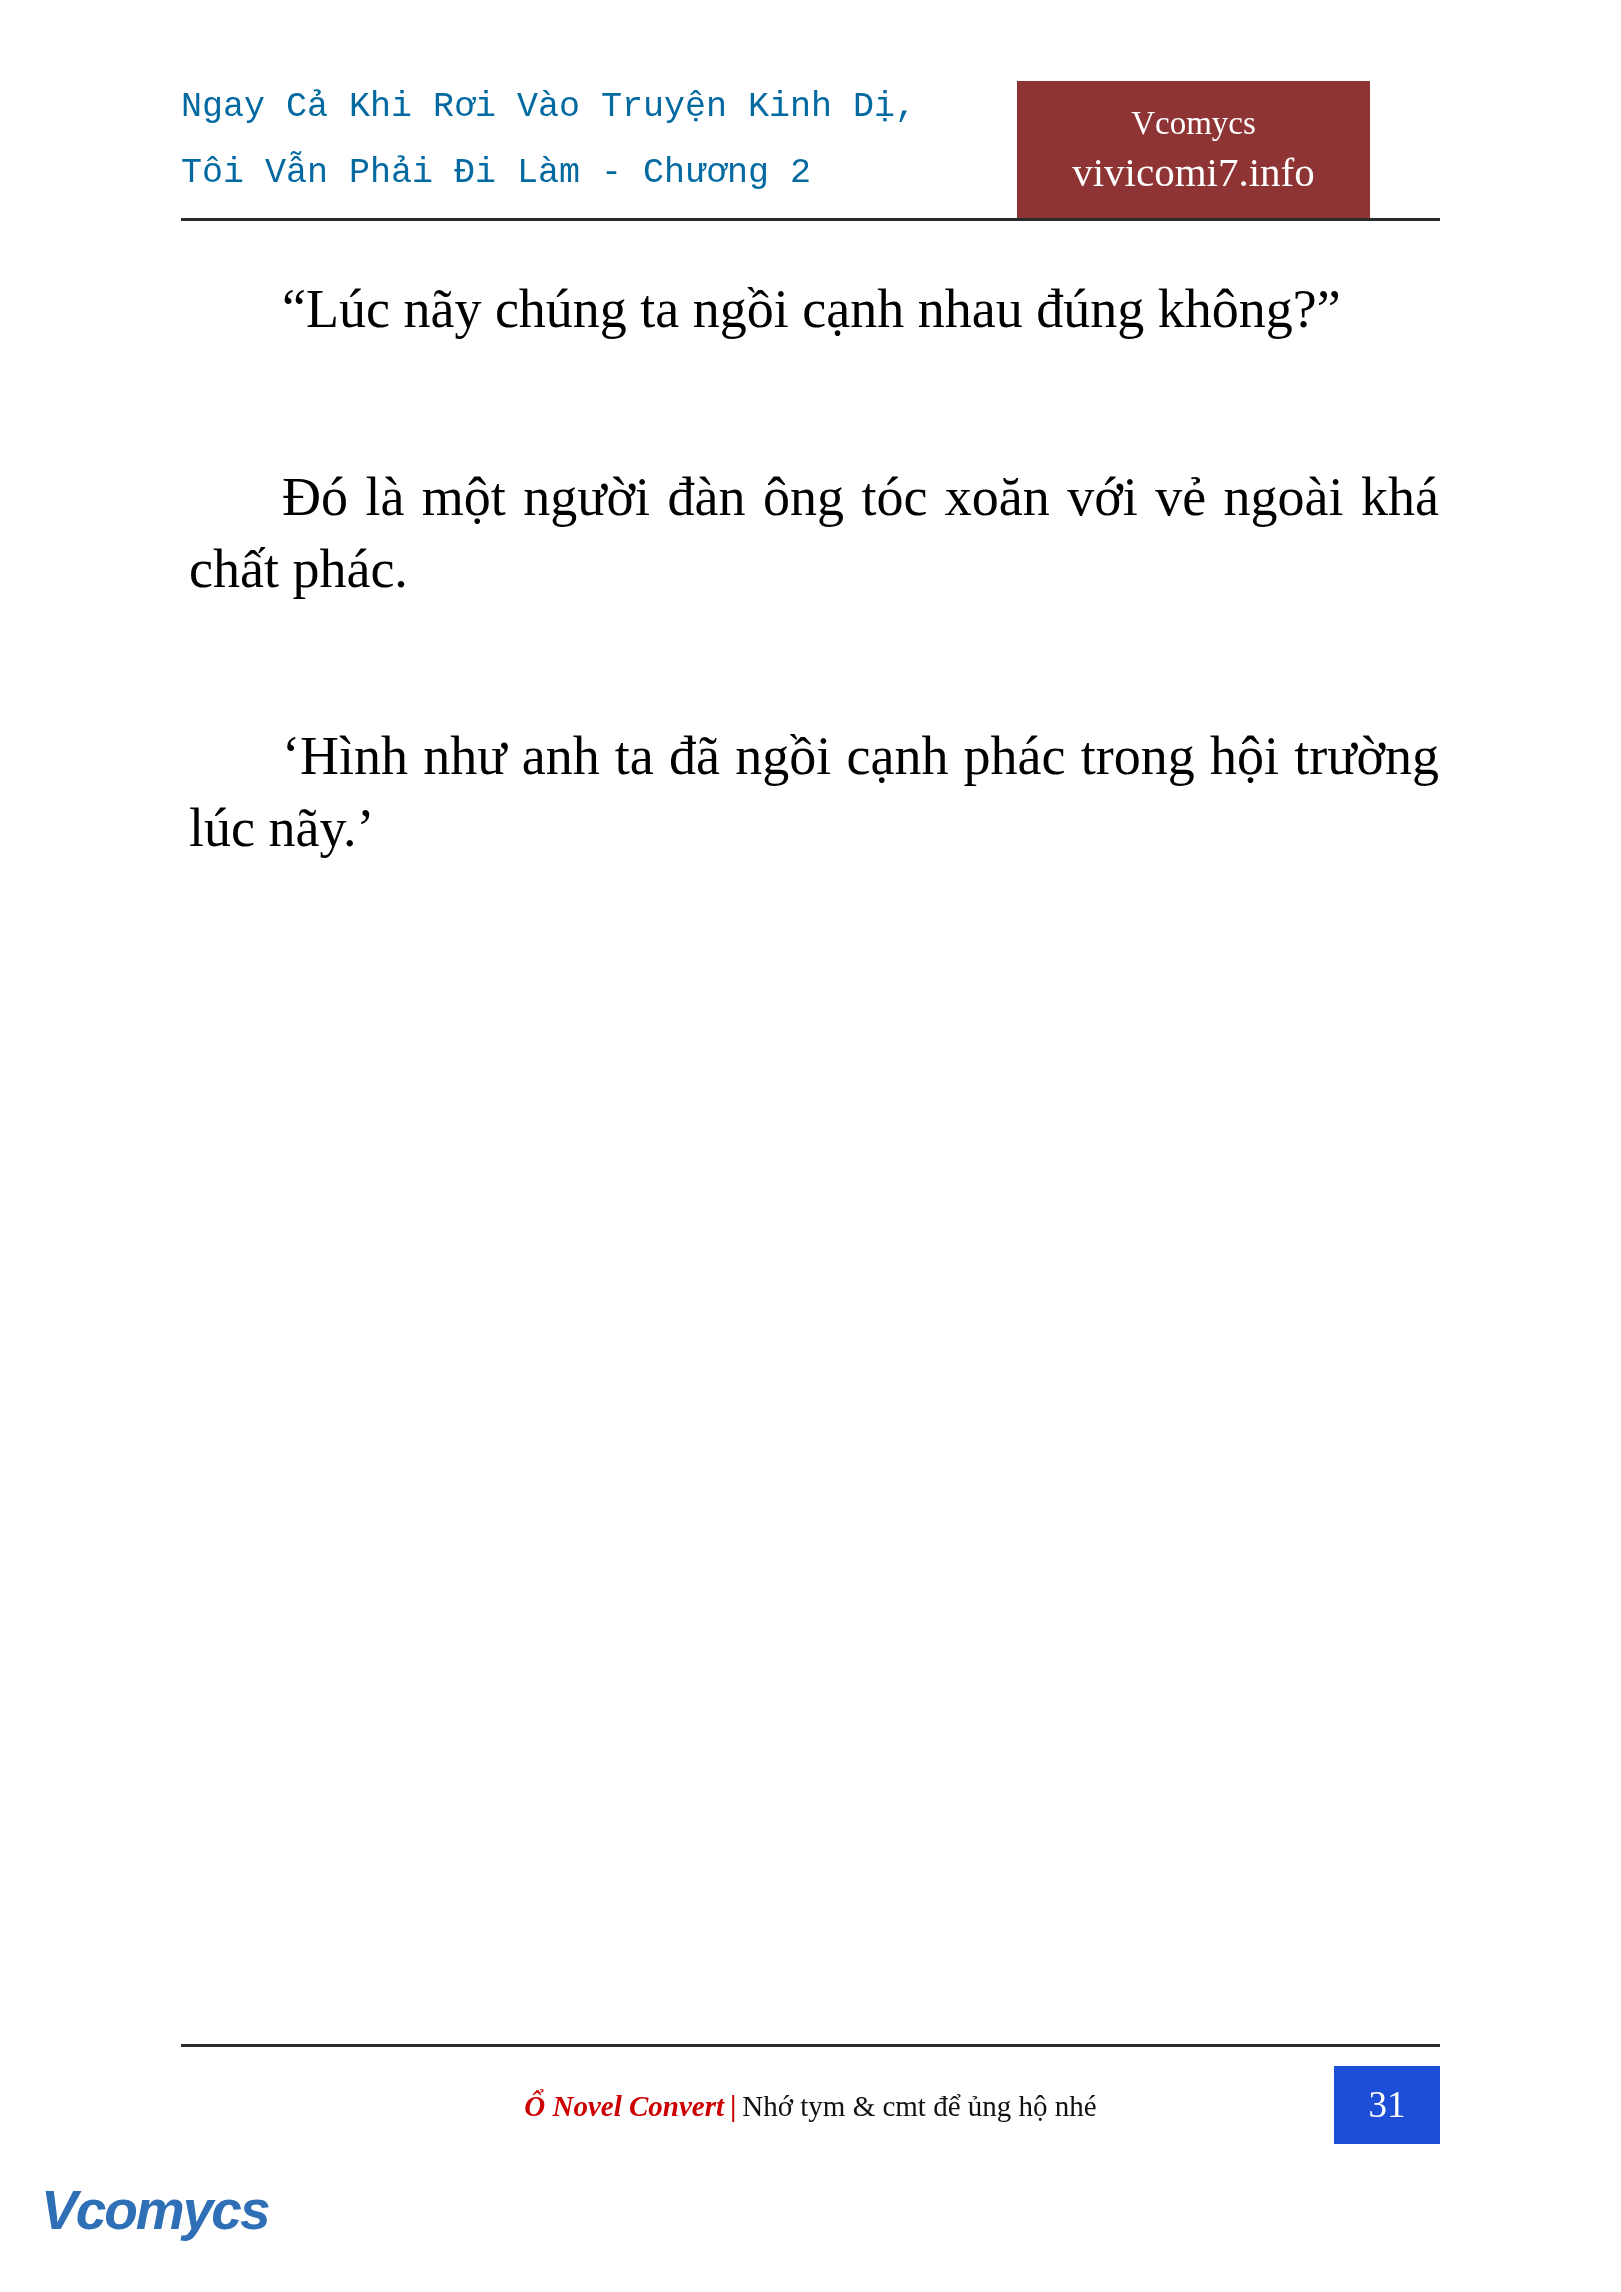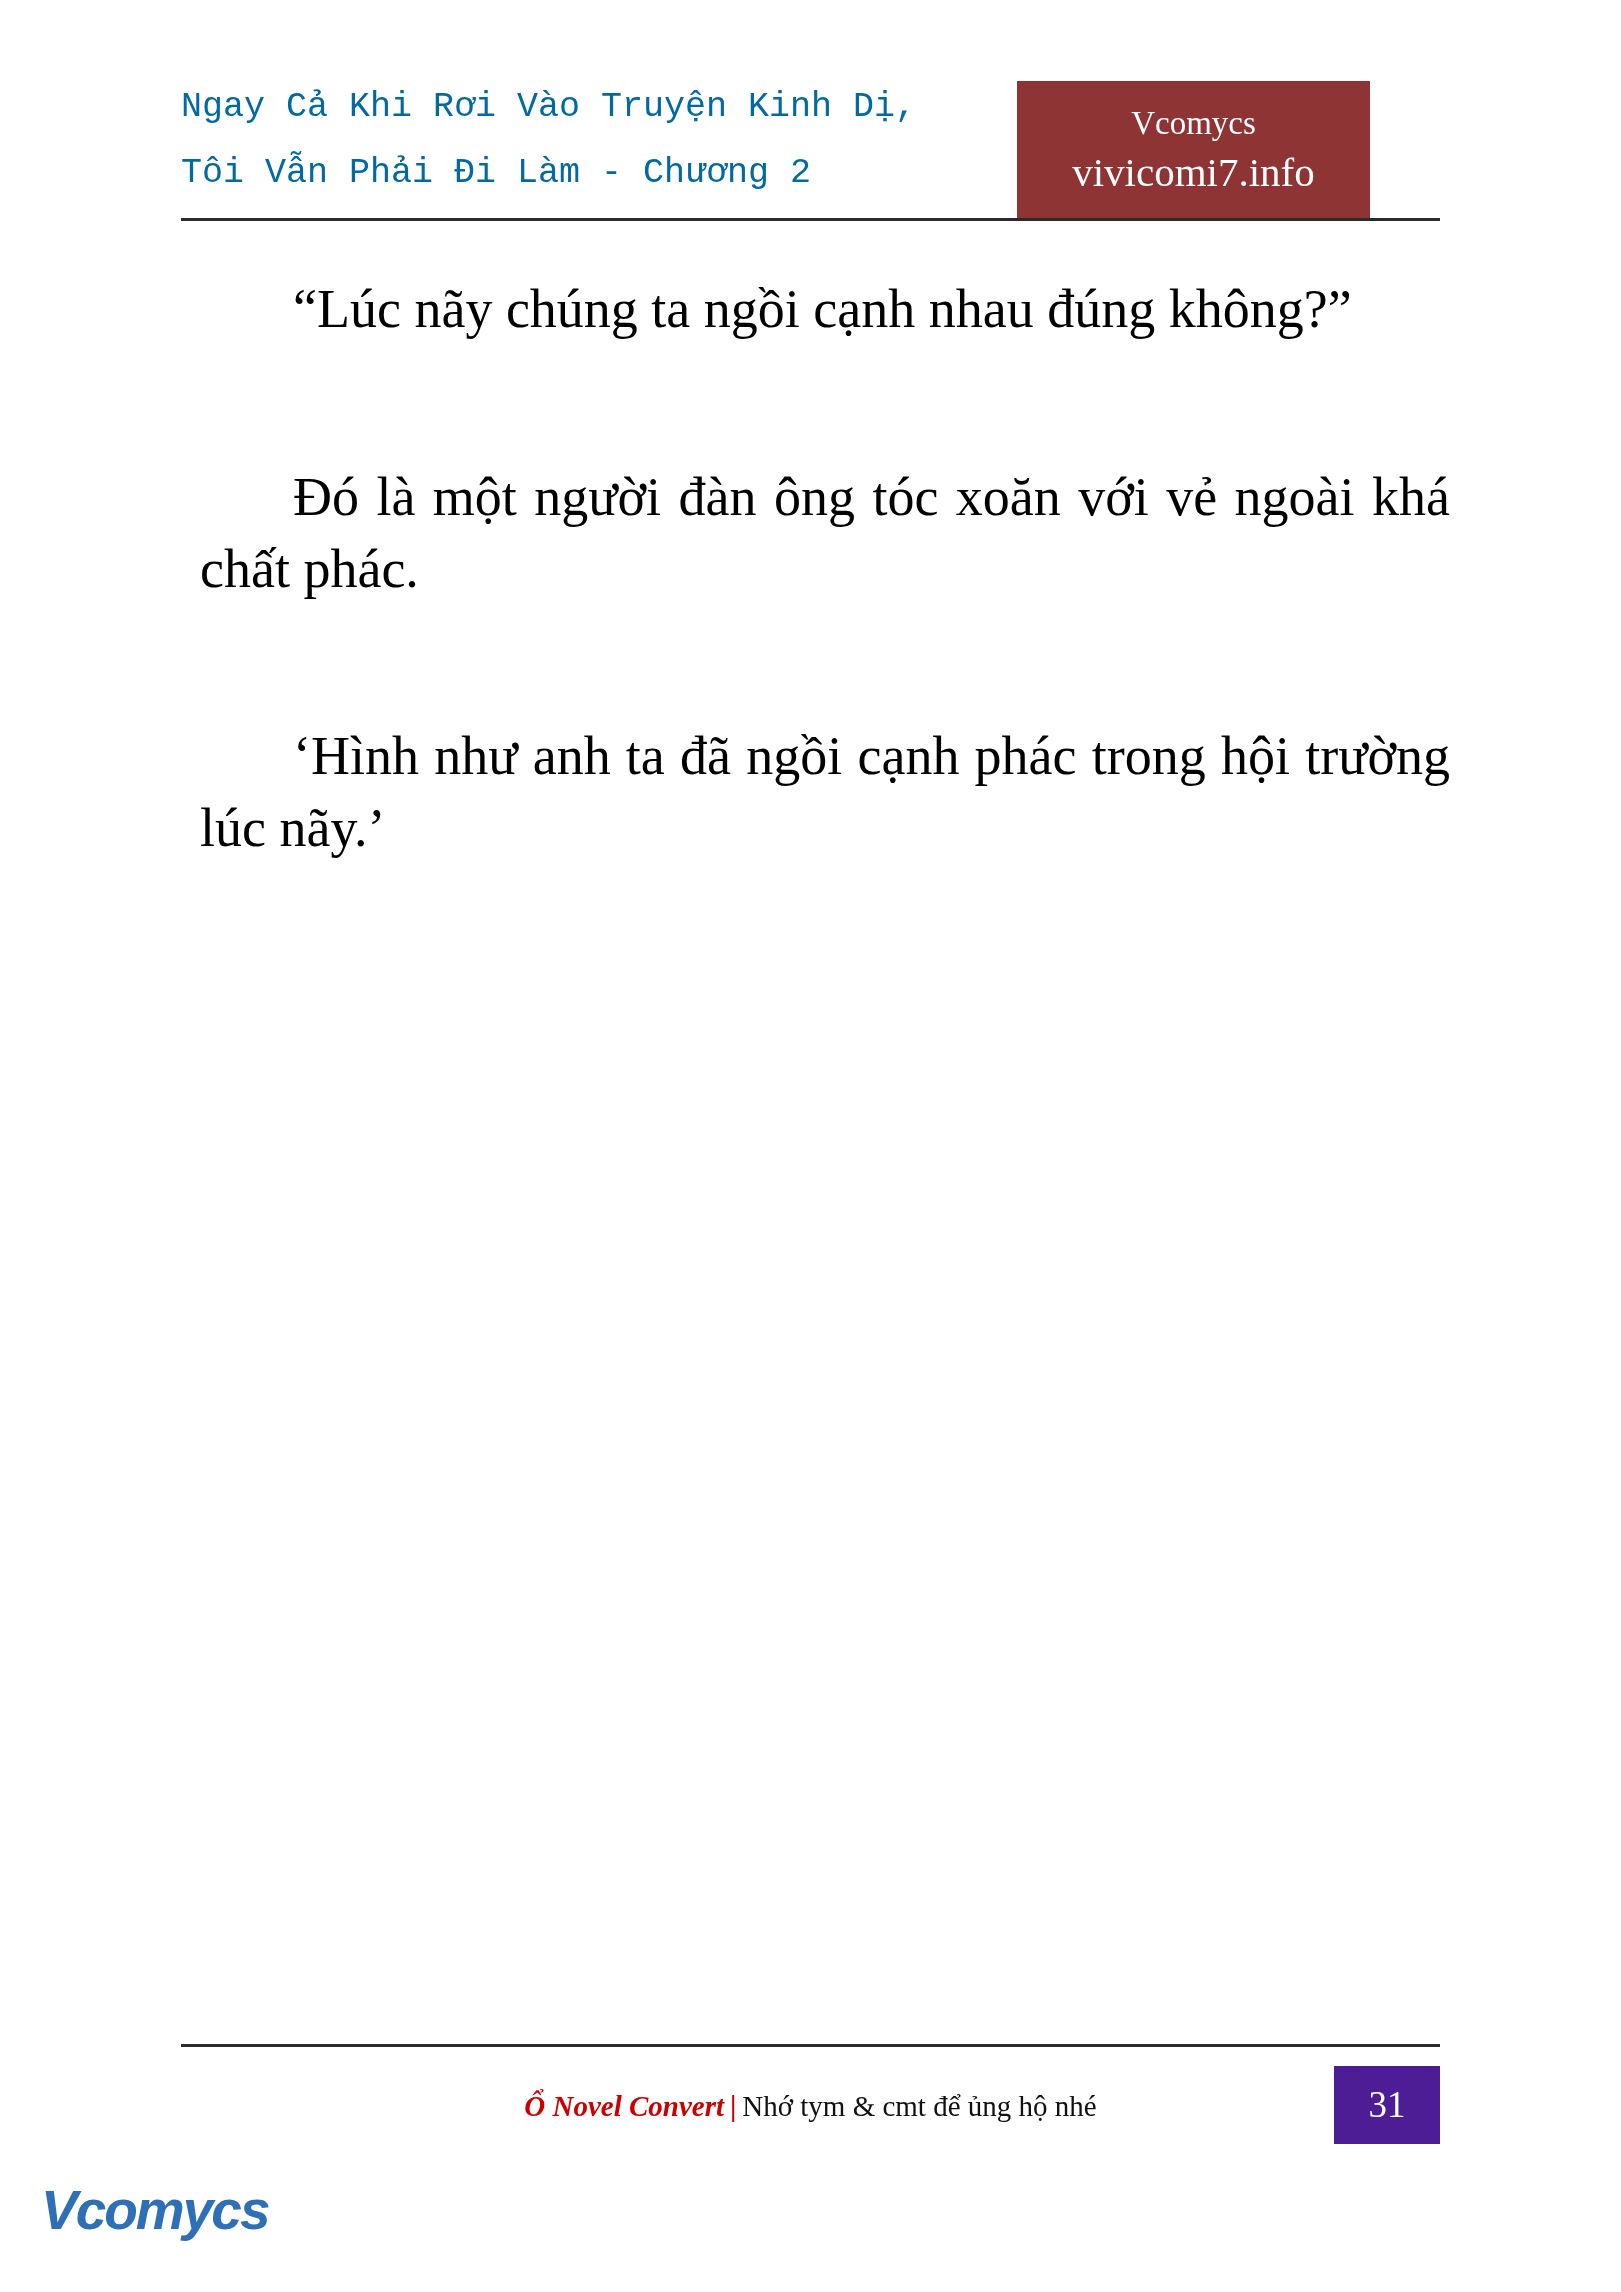--- a/index.html
+++ b/index.html
@@ -72,21 +72,21 @@
     font-family: "Liberation Serif", serif;
   }
   .header-badge .b2 {
     font-size: 41px;
     font-family: "Liberation Serif", serif;
   }
 
   
   .content {
     position: absolute;
-    left: 200px;
+    left: 189px;
     top: 274px;
     width: 1250px;
   }
   .para {
     font-size: 54px;
     line-height: 1.33;
     text-align: justify;
     text-indent: 93px;
     margin: 0 0 116px 0;
     font-family: "Liberation Serif", serif;
@@ -141,21 +141,21 @@
   }
   .footer-note {
     color: #111111;
   }
   .page-number {
     position: absolute;
     right: 0;
     top: 21.6px;
     width: 106px;
     height: 78px;
-    background: #4c1d95;
+    background: #1d4ed8;
     color: #ffffff;
     display: flex;
     align-items: center;
     justify-content: center;
     font-size: 37px;
     font-family: "Liberation Serif", serif;
   }
 
   
   .watermark {

